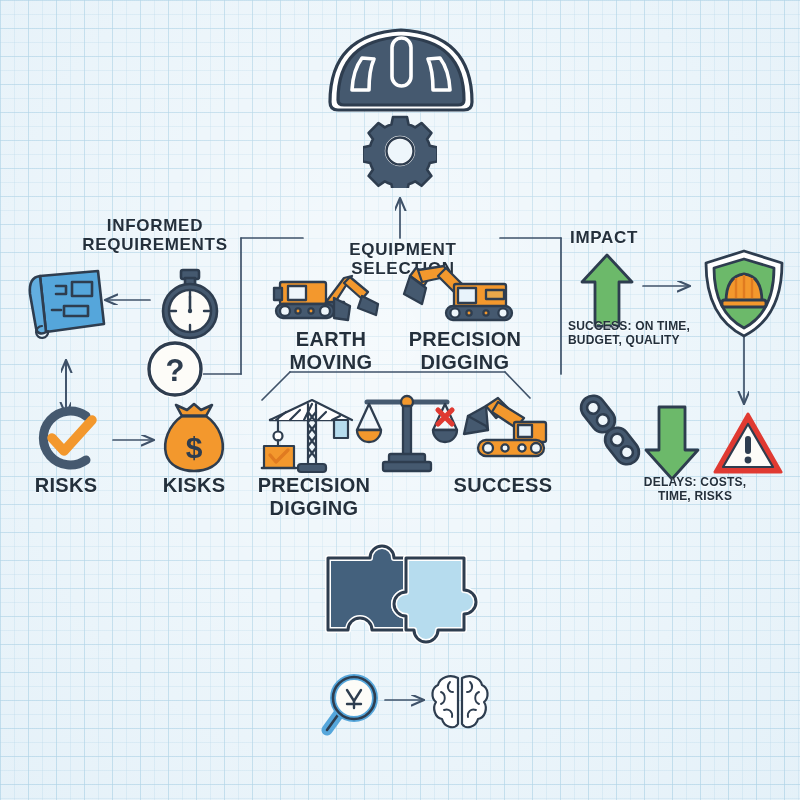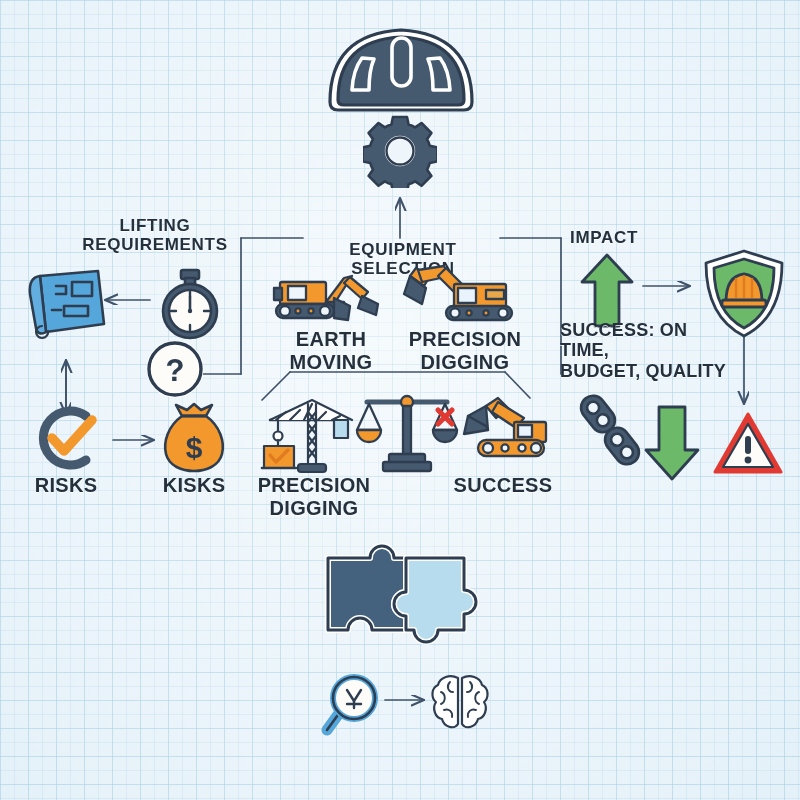--- a/index.html
+++ b/index.html
@@ -34,21 +34,21 @@
     color:#24303c;
     font-weight:bold;
     text-align:center;
     line-height:1.13;
     letter-spacing:.4px;
     white-space:pre-line;
     text-shadow:0 1px 0 rgba(255,255,255,.75);
   }
   .sect-title{font-size:17px;letter-spacing:.7px;}
   .cap{font-size:20px;letter-spacing:.3px;}
-  .cap-sm{font-size:18px;letter-spacing:.2px;}
+  .cap-sm{font-size:12px;letter-spacing:.2px;padding-left:8px;}
 
   .svglayer{position:absolute;inset:0;width:800px;height:800px;}
   .icon{position:absolute;}
 </style>
 </head>
 <body>
 
 <div id="stage">
 
   <div id="grid-bg"></div>
@@ -110,21 +110,21 @@
                a27,27 0 0 1 2.8,6.6 l7.6,1.6 v14 l-7.6,1.6 a27,27 0 0 1 -2.8,6.6
                l4.4,6.3 l-9.9,9.9 l-6.3,-4.4 a27,27 0 0 1 -6.6,2.8 l-1.6,7.6 h-14
                l-1.6,-7.6 a27,27 0 0 1 -6.6,-2.8 l-6.3,4.4 l-9.9,-9.9 l4.4,-6.3
                a27,27 0 0 1 -2.8,-6.6 l-7.6,-1.6 v-14 l7.6,-1.6 a27,27 0 0 1 2.8,-6.6
                l-4.4,-6.3 l9.9,-9.9 l6.3,4.4 a27,27 0 0 1 6.6,-2.8 Z"></path>
       <circle cx="37" cy="37" r="13.5" fill="#eef6fb" stroke="#ffffff" stroke-width="3.4"></circle>
       <circle cx="37" cy="37" r="13.5" fill="none" stroke="#2e3d4f" stroke-width="2.4"></circle>
     </g>
   </svg>
 
-  <div class="lbl sect-title" style="left:60px;top:216px;width:190px;">LIFTING
+  <div class="lbl sect-title" style="left:60px;top:216px;width:190px;">INFORMED
 REQUIREMENTS</div>
 
   <div class="lbl sect-title" style="left:300px;top:240px;width:206px;">EQUIPMENT SELECTION</div>
 
   <div class="lbl sect-title" style="left:570px;top:228px;width:90px;text-align:left;">IMPACT</div>
 
   <svg class="icon" style="left:24px;top:268px;" width="88" height="72" viewBox="0 0 88 72">
     <g stroke="#2e3d4f" stroke-width="2.6" stroke-linejoin="round" stroke-linecap="round">
       <path d="M16,8 L74,3 L80,56 L22,64 Z" fill="#55a6db"></path>
       <path d="M16,8 C8,9 5,16 6,26 L12,60 C13,67 19,66 22,64 L16,8 Z" fill="#62aee0"></path>
@@ -314,20 +314,22 @@
 
   <svg class="icon" style="left:712px;top:410px;" width="72" height="66" viewBox="0 0 72 66">
     <g stroke-linejoin="round">
       <path d="M36,4 L69,62 L3,62 Z" fill="#e03a32" stroke="#e03a32" stroke-width="3"></path>
       <path d="M36,14 L61,57 L11,57 Z" fill="#fdfcf8" stroke="#2e3d4f" stroke-width="2.2"></path>
       <rect x="33" y="26" width="6" height="18" rx="3" fill="#2e3d4f"></rect>
       <circle cx="36" cy="50" r="3.4" fill="#2e3d4f"></circle>
     </g>
   </svg>
 
+  <div class="lbl cap-sm" style="left:592px;top:476px;width:190px;">DELAYS: COSTS,
+TIME, RISKS</div>
 
   <svg class="icon" style="left:318px;top:538px;" width="164" height="124" viewBox="0 0 164 124">
     <g stroke="#2e3d4f" stroke-width="3" stroke-linejoin="round">
 
       <path d="M10,20 L52,20 A12,12 0 1 1 76,20 L88,20 L88,54
                A12,12 0 1 0 88,78 L88,92 L54,92 A12,12 0 1 0 30,92 L10,92 Z" fill="#44617d" stroke="#ffffff" stroke-width="6"></path>
       <path d="M10,20 L52,20 A12,12 0 1 1 76,20 L88,20 L88,54
                A12,12 0 1 0 88,78 L88,92 L54,92 A12,12 0 1 0 30,92 L10,92 Z" fill="none" stroke="#2e3d4f" stroke-width="3"></path>
 
       <path d="M88,20 L146,20 L146,52 A12,12 0 1 1 146,76 L146,92 L120,92

